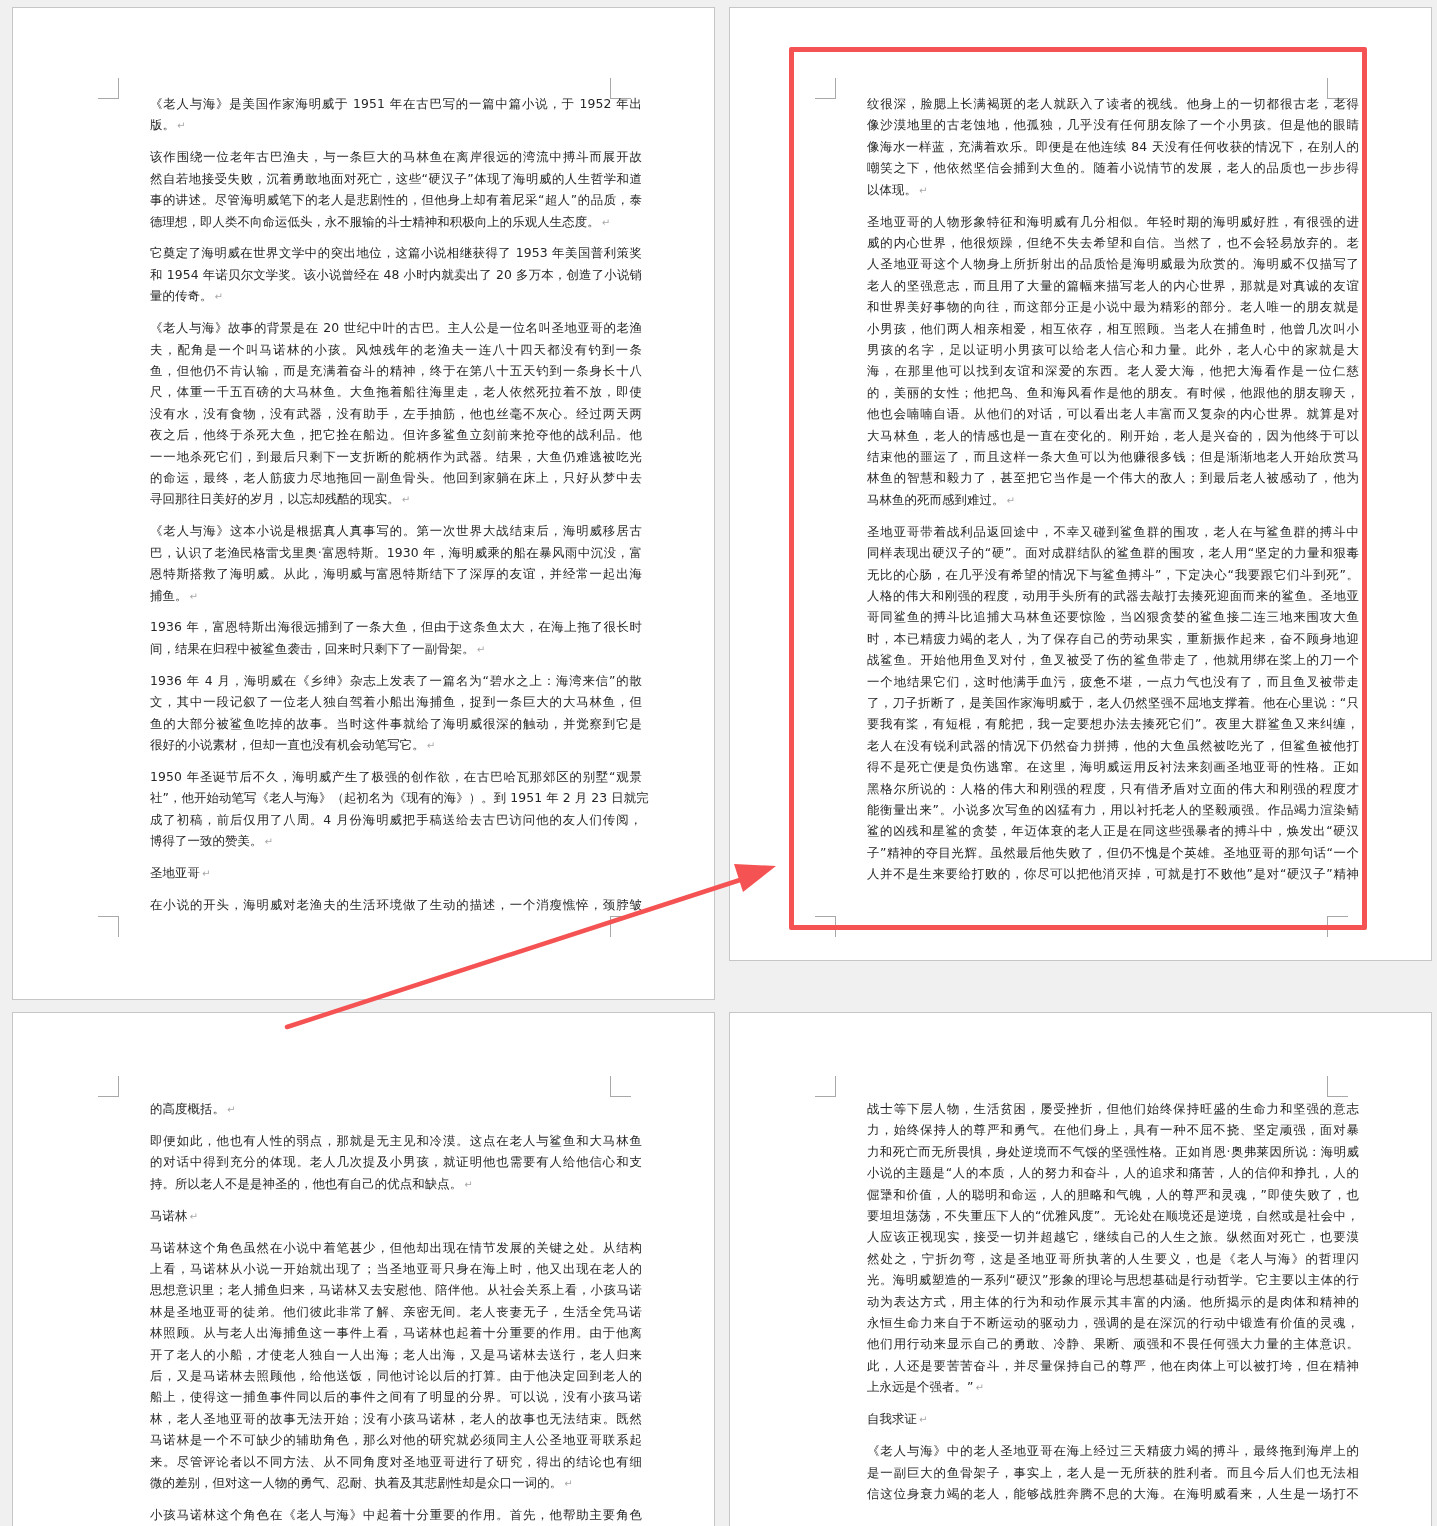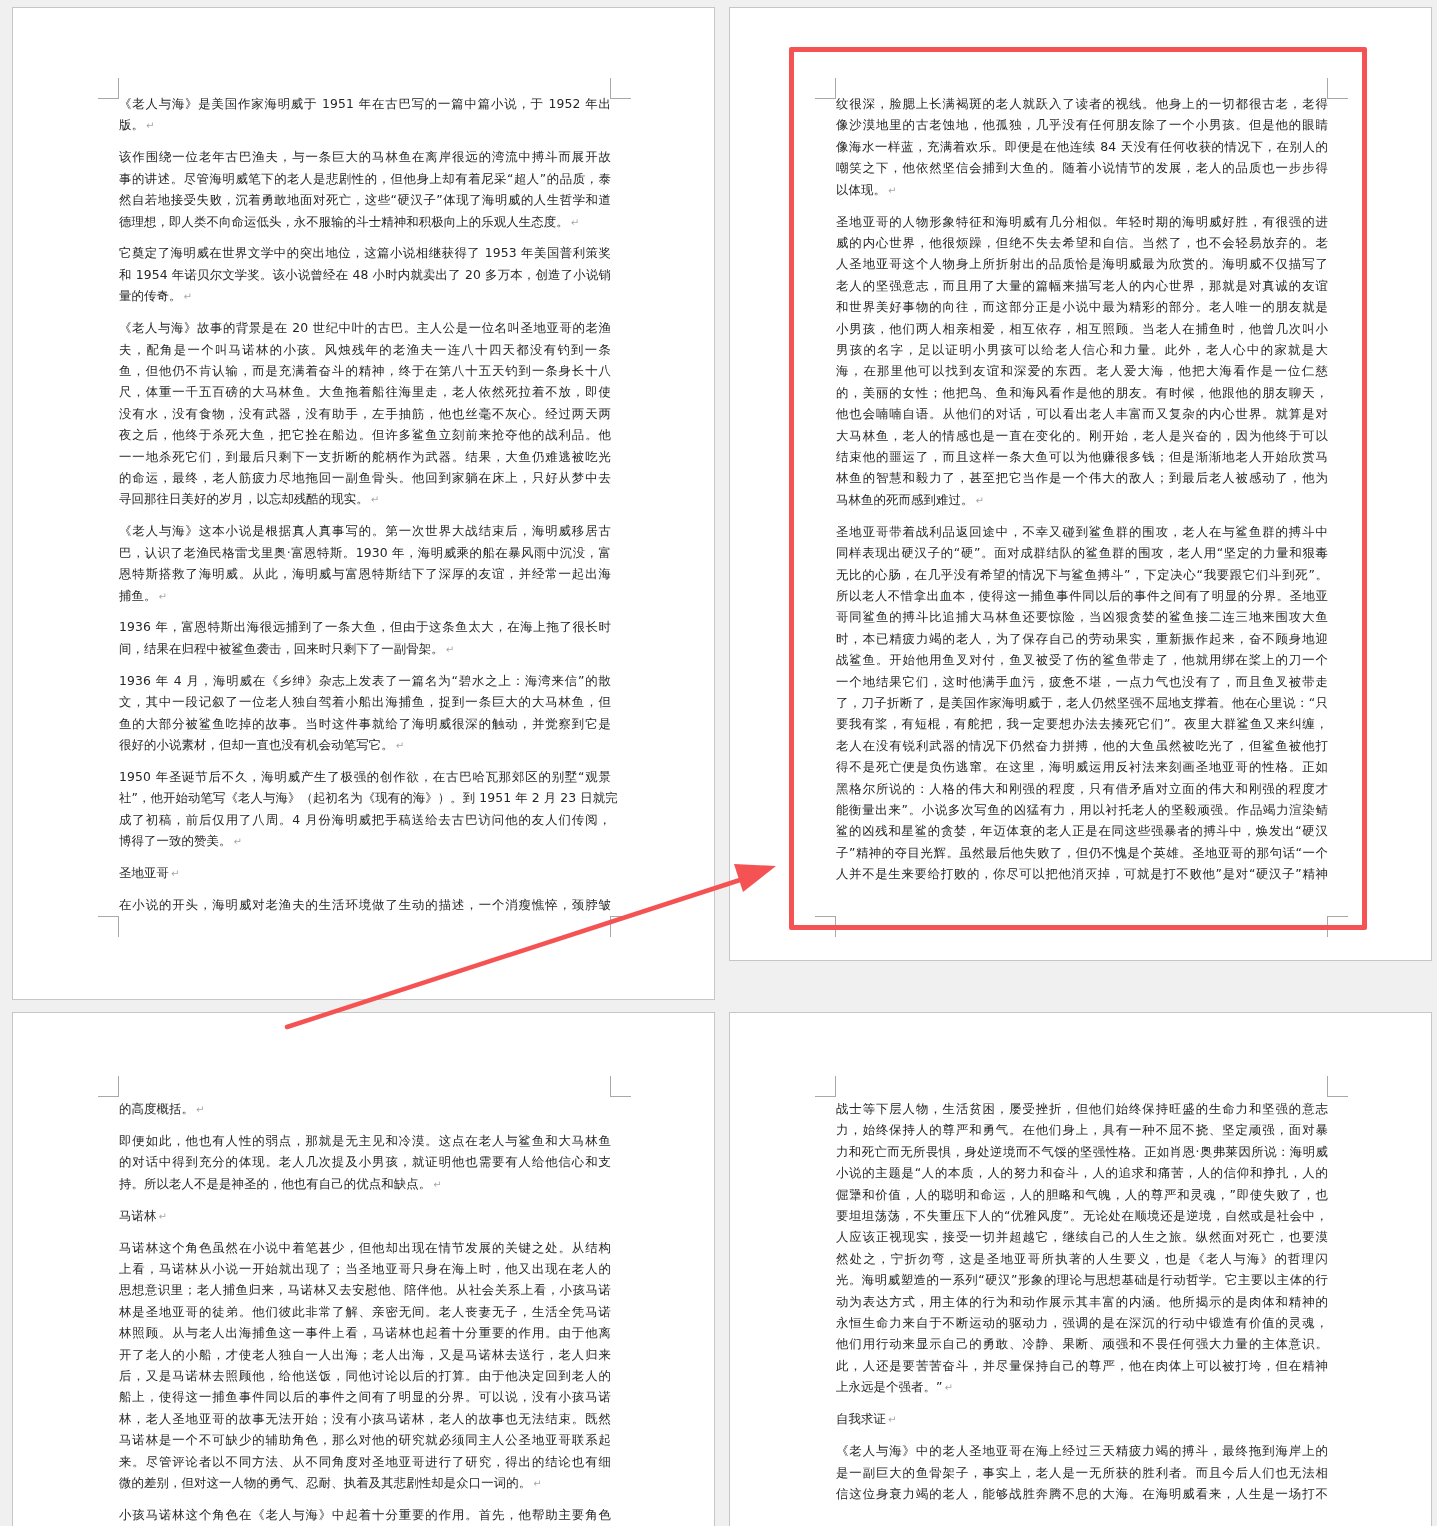--- a/index.html
+++ b/index.html
@@ -13,21 +13,21 @@
     border: 1px solid #c6c6c6; box-sizing: border-box;
   }
   .corner { position: absolute; width: 20px; height: 20px; }
   .corner.tl { border-right: 1px solid #a8a8a8; border-bottom: 1px solid #a8a8a8; }
   .corner.tr { border-left: 1px solid #a8a8a8; border-bottom: 1px solid #a8a8a8; }
   .corner.bl { border-right: 1px solid #a8a8a8; border-top: 1px solid #a8a8a8; }
   .corner.br { border-left: 1px solid #a8a8a8; border-top: 1px solid #a8a8a8; }
   .body-text {
     position: absolute; width: 492px;
     font-size: 12.4px; line-height: 21.4px; color: #262626;
-    text-align: justify; letter-spacing: 0.1px;
+    text-align: justify; letter-spacing: 0.1px; margin-left: 31px;
   }
   .para { margin: 0 0 9.5px 0; }
   .line { display: block; white-space: nowrap; text-align-last: justify; }
   .line.last { text-align-last: left; }
   .pm { color: #a6a6a6; font-size: 10px; margin-left: 2px; }
   .highlight-box {
     position: absolute; left: 789px; top: 47px; width: 578px; height: 883px;
     border: 5px solid #f55353; border-radius: 2px; box-sizing: border-box;
     pointer-events: none;
   }
@@ -41,22 +41,22 @@
   <div class="corner tr" style="left:597px;top:70px;"></div>
   <div class="corner bl" style="left:85px;top:908px;"></div>
   <div class="corner br" style="left:597px;top:908px;"></div>
   <div class="body-text" style="left:106px;top:85px;">
       <div class="para">
         <span class="line">《老人与海》是美国作家海明威于 1951 年在古巴写的一篇中篇小说，于 1952 年出</span>
         <span class="line last">版。<span class="pm">↵</span></span>
       </div>
       <div class="para">
         <span class="line">该作围绕一位老年古巴渔夫，与一条巨大的马林鱼在离岸很远的湾流中搏斗而展开故</span>
+        <span class="line">然自若地接受失败，沉着勇敢地面对死亡，这些“硬汉子”体现了海明威的人生哲学和道</span>
         <span class="line">事的讲述。尽管海明威笔下的老人是悲剧性的，但他身上却有着尼采“超人”的品质，泰</span>
-        <span class="line">然自若地接受失败，沉着勇敢地面对死亡，这些“硬汉子”体现了海明威的人生哲学和道</span>
         <span class="line last">德理想，即人类不向命运低头，永不服输的斗士精神和积极向上的乐观人生态度。<span class="pm">↵</span></span>
       </div>
       <div class="para">
         <span class="line">它奠定了海明威在世界文学中的突出地位，这篇小说相继获得了 1953 年美国普利策奖</span>
         <span class="line">和 1954 年诺贝尔文学奖。该小说曾经在 48 小时内就卖出了 20 多万本，创造了小说销</span>
         <span class="line last">量的传奇。<span class="pm">↵</span></span>
       </div>
       <div class="para">
         <span class="line">《老人与海》故事的背景是在 20 世纪中叶的古巴。主人公是一位名叫圣地亚哥的老渔</span>
         <span class="line">夫，配角是一个叫马诺林的小孩。风烛残年的老渔夫一连八十四天都没有钓到一条</span>
@@ -125,21 +125,21 @@
         <span class="line">他也会喃喃自语。从他们的对话，可以看出老人丰富而又复杂的内心世界。就算是对</span>
         <span class="line">大马林鱼，老人的情感也是一直在变化的。刚开始，老人是兴奋的，因为他终于可以</span>
         <span class="line">结束他的噩运了，而且这样一条大鱼可以为他赚很多钱；但是渐渐地老人开始欣赏马</span>
         <span class="line">林鱼的智慧和毅力了，甚至把它当作是一个伟大的敌人；到最后老人被感动了，他为</span>
         <span class="line last">马林鱼的死而感到难过。<span class="pm">↵</span></span>
       </div>
       <div class="para">
         <span class="line">圣地亚哥带着战利品返回途中，不幸又碰到鲨鱼群的围攻，老人在与鲨鱼群的搏斗中</span>
         <span class="line">同样表现出硬汉子的“硬”。面对成群结队的鲨鱼群的围攻，老人用“坚定的力量和狠毒</span>
         <span class="line">无比的心肠，在几乎没有希望的情况下与鲨鱼搏斗”，下定决心“我要跟它们斗到死”。</span>
-        <span class="line">所以老人不惜拿出血本，使得这一捕鱼事件同以后的事件之间有了明显的分界。圣地亚</span>
+        <span class="line">人格的伟大和刚强的程度，动用手头所有的武器去敲打去揍死迎面而来的鲨鱼。圣地亚</span>
         <span class="line">哥同鲨鱼的搏斗比追捕大马林鱼还要惊险，当凶狠贪婪的鲨鱼接二连三地来围攻大鱼</span>
         <span class="line">时，本已精疲力竭的老人，为了保存自己的劳动果实，重新振作起来，奋不顾身地迎</span>
         <span class="line">战鲨鱼。开始他用鱼叉对付，鱼叉被受了伤的鲨鱼带走了，他就用绑在桨上的刀一个</span>
         <span class="line">一个地结果它们，这时他满手血污，疲惫不堪，一点力气也没有了，而且鱼叉被带走</span>
         <span class="line">了，刀子折断了，是美国作家海明威于，老人仍然坚强不屈地支撑着。他在心里说：“只</span>
         <span class="line">要我有桨，有短棍，有舵把，我一定要想办法去揍死它们”。夜里大群鲨鱼又来纠缠，</span>
         <span class="line">老人在没有锐利武器的情况下仍然奋力拼搏，他的大鱼虽然被吃光了，但鲨鱼被他打</span>
         <span class="line">得不是死亡便是负伤逃窜。在这里，海明威运用反衬法来刻画圣地亚哥的性格。正如</span>
         <span class="line">黑格尔所说的：人格的伟大和刚强的程度，只有借矛盾对立面的伟大和刚强的程度才</span>
         <span class="line">能衡量出来”。小说多次写鱼的凶猛有力，用以衬托老人的坚毅顽强。作品竭力渲染鲭</span>

